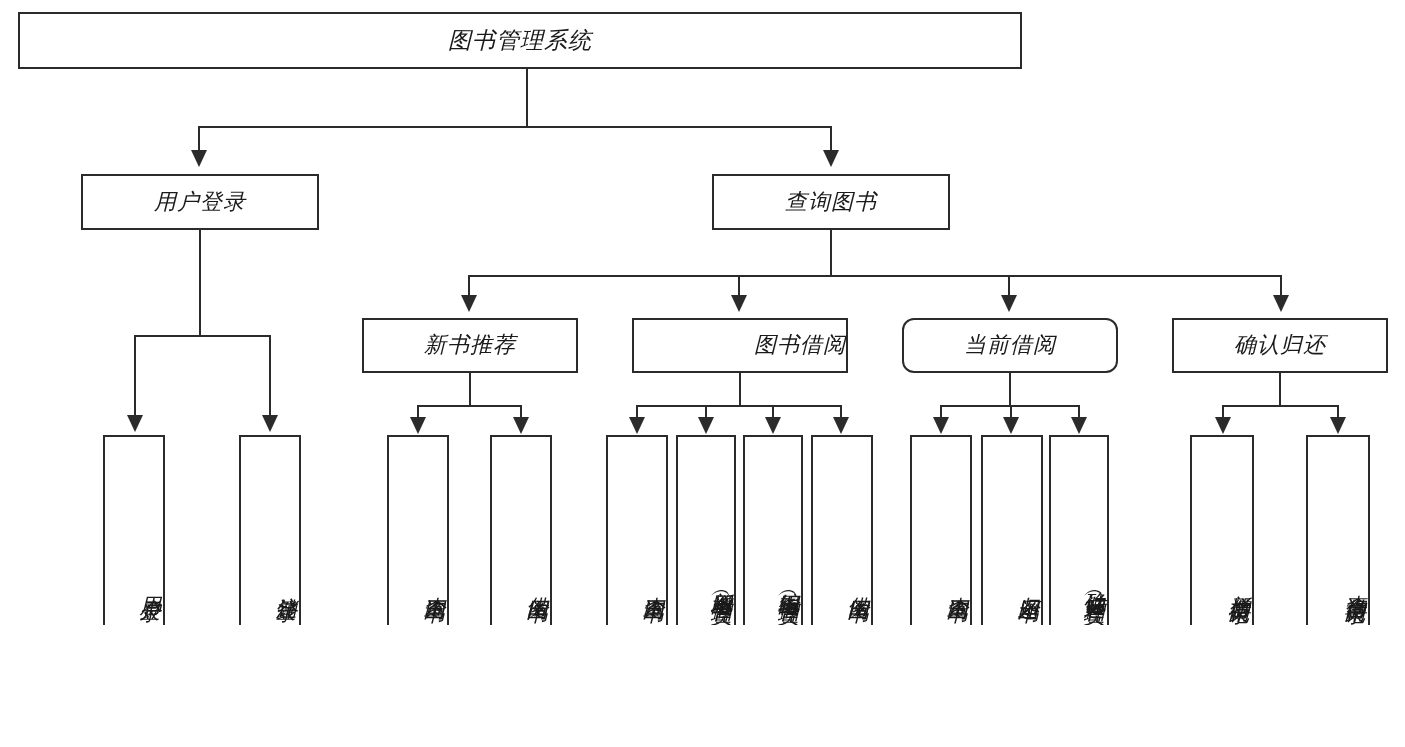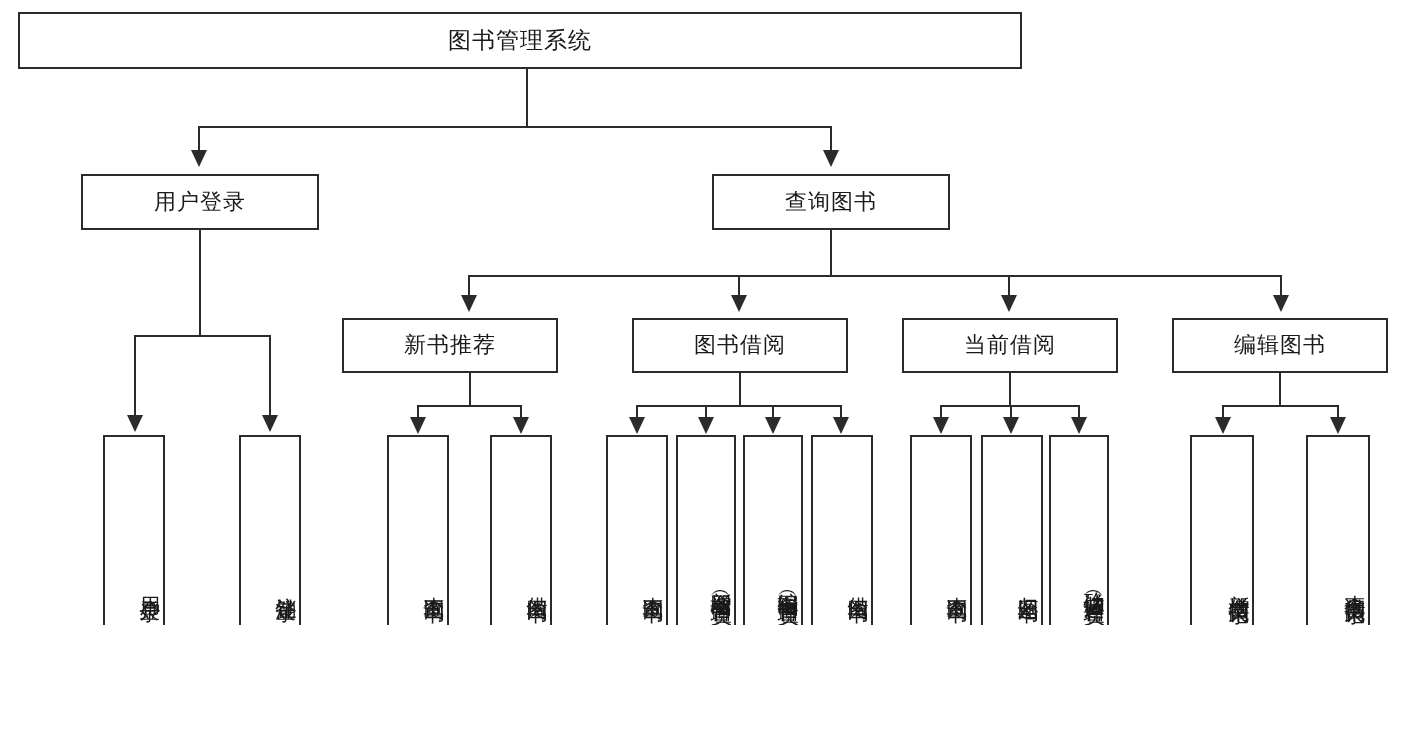--- a/index.html
+++ b/index.html
@@ -10,20 +10,21 @@
   }
   body {
     font-family: "DejaVu Sans", "Liberation Sans", sans-serif;
   }
   #diagram {
     position: relative;
     width: 1405px;
     height: 625px;
     background: #ffffff;
     overflow: hidden;
+    font-style: italic;
   }
   
   .node {
     position: absolute;
     box-sizing: border-box;
     background: #ffffff;
     border: 2px solid #2b2b2b;
     display: flex;
     align-items: center;
     justify-content: center;
@@ -117,31 +118,31 @@
   <div class="conn hline" style="left:468px; top:275px; width:814px; height:2px;"></div>
   <div class="conn vline" style="left:468px; top:275px; width:2px; height:22px;"></div>
   <div class="arrow" style="left:461px; top:295px;"></div>
   <div class="conn vline" style="left:738px; top:275px; width:2px; height:22px;"></div>
   <div class="arrow" style="left:731px; top:295px;"></div>
   <div class="conn vline" style="left:1008px; top:275px; width:2px; height:22px;"></div>
   <div class="arrow" style="left:1001px; top:295px;"></div>
   <div class="conn vline" style="left:1280px; top:275px; width:2px; height:22px;"></div>
   <div class="arrow" style="left:1273px; top:295px;"></div>
 
-  <div class="node horiz" style="left:342px; top:318px; width:216px; height:55px;">
+  <div class="node horiz" style="left:362px; top:318px; width:216px; height:55px;">
     <span>新书推荐</span>
   </div>
-  <div class="node horiz" style="left:632px; top:318px; width:216px; height:55px;">
+  <div class="node horiz" style="left:632px; top:318px; width:216px; height:55px;justify-content:flex-end;">
     <span>图书借阅</span>
   </div>
-  <div class="node horiz" style="left:902px; top:318px; width:216px; height:55px;">
+  <div class="node horiz" style="left:902px; top:318px; width:216px; height:55px;border-radius:12px;">
     <span>当前借阅</span>
   </div>
   <div class="node horiz" style="left:1172px; top:318px; width:216px; height:55px;">
-    <span>编辑图书</span>
+    <span>确认归还</span>
   </div>
 
   <div class="conn vline" style="left:469px; top:373px; width:2px; height:33px;"></div>
   <div class="conn hline" style="left:417px; top:405px; width:105px; height:2px;"></div>
   <div class="conn vline" style="left:417px; top:405px; width:2px; height:14px;"></div>
   <div class="arrow" style="left:410px; top:417px;"></div>
   <div class="conn vline" style="left:520px; top:405px; width:2px; height:14px;"></div>
   <div class="arrow" style="left:513px; top:417px;"></div>
 
   <div class="conn vline" style="left:739px; top:373px; width:2px; height:33px;"></div>

